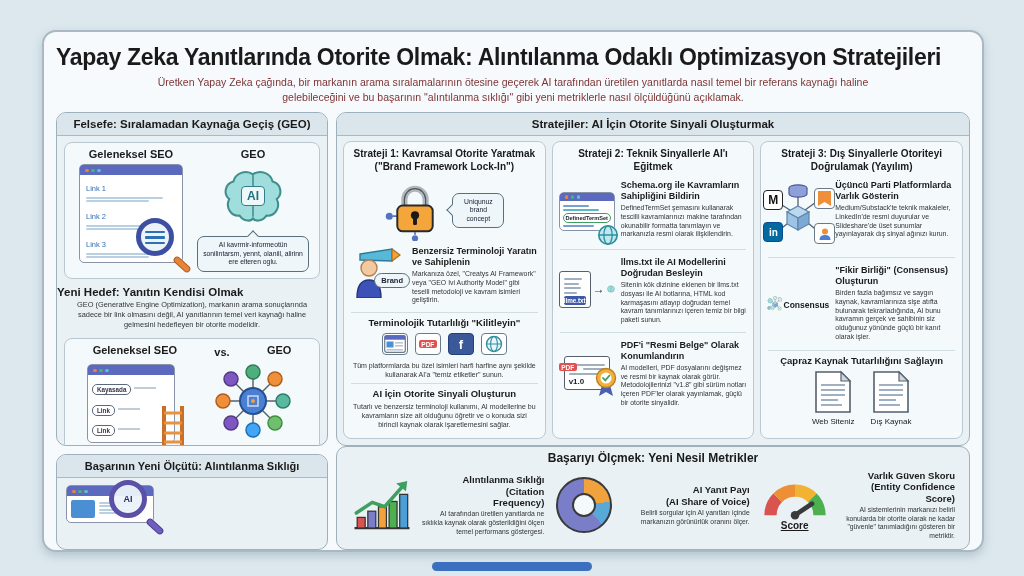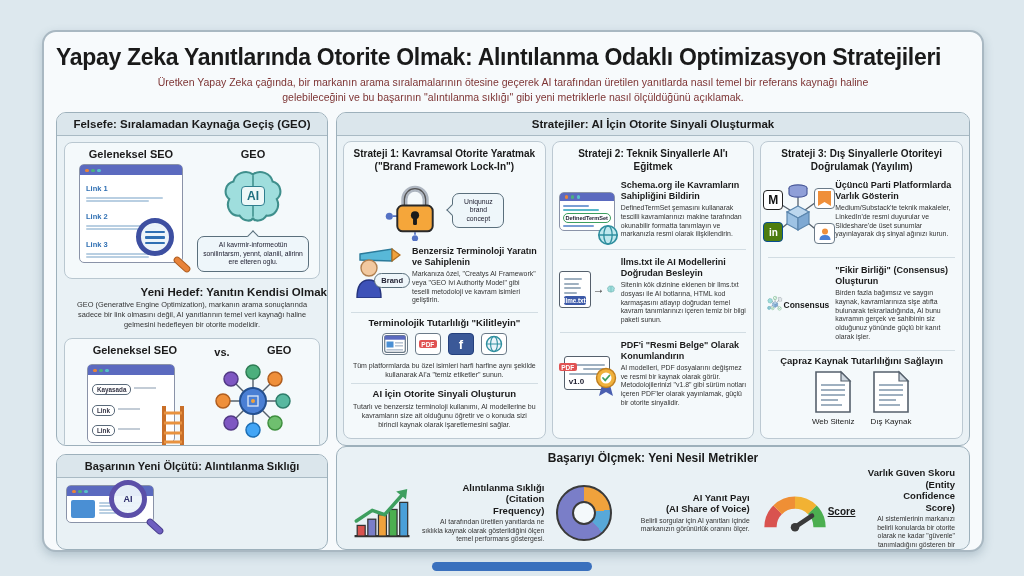--- a/index.html
+++ b/index.html
@@ -25,42 +25,42 @@
   .cmp { display:flex; }
   .cmp-col { width:50%; display:flex; flex-direction:column; align-items:center; }
   .cmp-lbl { font-weight:bold; font-size:11px; margin-bottom:4px; }
 
   .browser { width:104px; background:#fff; border:1.5px solid #8a93a8; border-radius:5px; position:relative; }
   .browser-sm { width:88px; }
   .b-bar { height:10px; background:#5b6abf; border-radius:3px 3px 0 0; display:flex; align-items:center; gap:2.5px; padding-left:5px; }
   .dot { width:3.5px; height:3.5px; border-radius:50%; }
   .d1{background:#e8833a}.d2{background:#4caf7d}.d3{background:#58c0c9}
   .link-row { padding:2px 6px 1px 6px; }
-  .link-txt { font-size:7.5px; font-weight:bold; color:#2f6fb3; }
+  .link-txt { font-size:7.5px; font-weight:normal; color:#2f6fb3; }
   .u-line { height:2px; background:#b9cfe2; border-radius:1px; margin-top:1.5px; }
   .u-line.w1{width:86%}.u-line.w2{width:70%}.u-line.w3{width:78%}
   .mag { position:absolute; right:-10px; bottom:-8px; width:56px; height:52px; }
   .mag-glass { width:38px; height:38px; border:5px solid #3d4fa1; border-radius:50%;
                background:rgba(235,243,250,.95); display:flex; flex-direction:column; gap:3px;
                align-items:center; justify-content:center; }
   .mag-glass .gl { width:20px; height:2.5px; background:#2f6fb3; border-radius:1px; }
   .mag-handle { position:absolute; width:20px; height:7px; background:#e8833a; border:1.5px solid #b05e1f;
                 border-radius:4px; transform:rotate(42deg); right:0; bottom:2px; }
   .mag-handle.purple { background:#6f5fc0; border-color:#4a3f8f; }
   .mag-ai { font-size:9px; font-weight:bold; color:#2a2a6a; }
 
   .brain-wrap { position:relative; width:70px; height:64px; display:flex; align-items:center; justify-content:center; }
   .ai-chip { position:absolute; background:#eef8f8; border:1.5px solid #2f7f8f; border-radius:4px;
              font-weight:bold; font-size:12px; color:#1f6f7f; padding:2px 5px; }
   .bubble { position:relative; background:#eef6fa; border:1.5px solid #5a6f7c; border-radius:7px;
             font-size:6.8px; text-align:center; padding:4px 5px; line-height:1.25; color:#223; }
   .bubble-tail { position:absolute; width:8px; height:8px; background:#eef6fa;
                  border-left:1.5px solid #5a6f7c; border-top:1.5px solid #5a6f7c;
                  transform:rotate(45deg); top:-5px; left:50%; margin-left:-4px; }
-  .sec-title { text-align:right; font-weight:bold; font-size:11.5px; margin-top:7px; }
+  .sec-title { text-align:left; font-weight:bold; font-size:11.5px; margin-top:7px; }
   .sec-text { text-align:center; font-size:7.4px; line-height:1.3; color:#333; padding:2px 10px; }
 
   .vs-row { display:flex; align-items:center; justify-content:space-around; padding:0 4px; }
   .vs-word { font-weight:bold; font-size:11px; }
   .tag-chip { display:inline-block; border:1px solid #5a6a7a; border-radius:5px; font-size:6.3px;
               font-weight:bold; padding:1px 4px; color:#334; background:#fff; }
   .tag-line { display:inline-block; height:2px; width:22px; background:#c3ccd6; margin-left:3px; vertical-align:middle; }
   .ladder { position:absolute; right:-16px; bottom:-6px; }
   .cap { font-weight:bold; font-size:9px; text-align:center; line-height:1.2; margin-top:6px; }
 
@@ -87,21 +87,21 @@
 
   .lock-row { display:flex; align-items:center; justify-content:center; gap:6px; margin:2px 0; }
   .mini-icons { display:flex; justify-content:center; gap:7px; margin:4px 0; }
   .tile { width:26px; height:22px; border:1.5px solid #6a7a88; border-radius:4px; background:#fff;
           display:flex; align-items:center; justify-content:center; overflow:hidden; position:relative; }
   .fb { background:#3b5998; color:#fff; font-weight:bold; font-size:13px; border-color:#24407c; }
   .pdf-lbl { background:#e05252; color:#fff; font-weight:bold; font-size:6.5px; border-radius:2px; padding:0.5px 2.5px; }
   .sq-chip { width:20px; height:20px; border-radius:4px; display:flex; align-items:center; justify-content:center;
              font-weight:bold; }
   .medium { background:#fff; border:1.5px solid #222; color:#111; font-size:12px; }
-  .linkedin { background:#4d7c0f; color:#fff; font-size:10px; border:1.5px solid #084d93;text-align:right; }
+  .linkedin { background:#0369a1; color:#fff; font-size:10px; border:1.5px solid #084d93;text-align:right; }
   .file-doc { width:40px; border:1.5px solid #55606c; border-radius:3px; background:#fff; padding:4px 4px 2px 4px; }
   .f-line { height:2px; background:#9fb0c0; border-radius:1px; margin:2.5px 0; }
   .f-label { background:#3d5aa8; color:#fff; font-size:6.3px; font-weight:bold; text-align:center;
              border-radius:2px; padding:1px 0; margin-top:2px; }
   .arrow-glyph { font-size:12px; color:#333; font-weight:bold; }
   .consensus-lbl { font-weight:bold; font-size:8.5px; text-align:center; margin-top:1px; }
   .doc-pair { display:flex; justify-content:center; gap:16px; margin-top:3px; }
   .doc-item { display:flex; flex-direction:column; align-items:center; }
   .doc-cap { font-weight:normal; font-size:8px; margin-top:3px; }
 
@@ -109,21 +109,21 @@
   .m-hdr { text-align:center; font-weight:bold; font-size:12px; padding:4px 0 2px 0; }
   .m-row { display:flex; flex:1; padding:0 8px 6px 8px;text-align:right; }
   .m-cell { flex:1; display:flex; gap:8px; align-items:center; padding:0 6px; }
   .m-txt .t1 { font-weight:bold; font-size:9.5px; line-height:1.2; }
   .m-txt .t2 { font-weight:bold; font-size:9.5px; line-height:1.2;padding-left:31px; }
   .m-txt .t3 { font-size:6.8px; line-height:1.28; color:#333; margin-top:2px; }
   .donut { width:56px; height:56px; border-radius:50%; border:2px solid #3a3a3a; flex:none;
            background:conic-gradient(#f0a23c 0 23%, #58a8d8 23% 38%, #7a7ec8 38% 100%);
            display:flex; align-items:center; justify-content:center; }
   .donut-hole { width:24px; height:24px; border-radius:50%; background:#f4f9fb; border:2px solid #3a3a3a; }
-  .gauge-wrap { display:flex; flex-direction:row; align-items:center; flex:none;text-decoration:underline; }
+  .gauge-wrap { display:flex; flex-direction:column; align-items:center; flex:none;text-decoration:underline; }
   .score-lbl { font-weight:bold; font-size:10px; margin-top:-2px; }
 
   .footer-bar { position:absolute; left:432px; top:562px; width:160px; height:9px;
                 background:#3a70bd; border-radius:5px; }
   svg { display:block; }
 </style>
 </head>
 <body>
 
 <div class="page">

